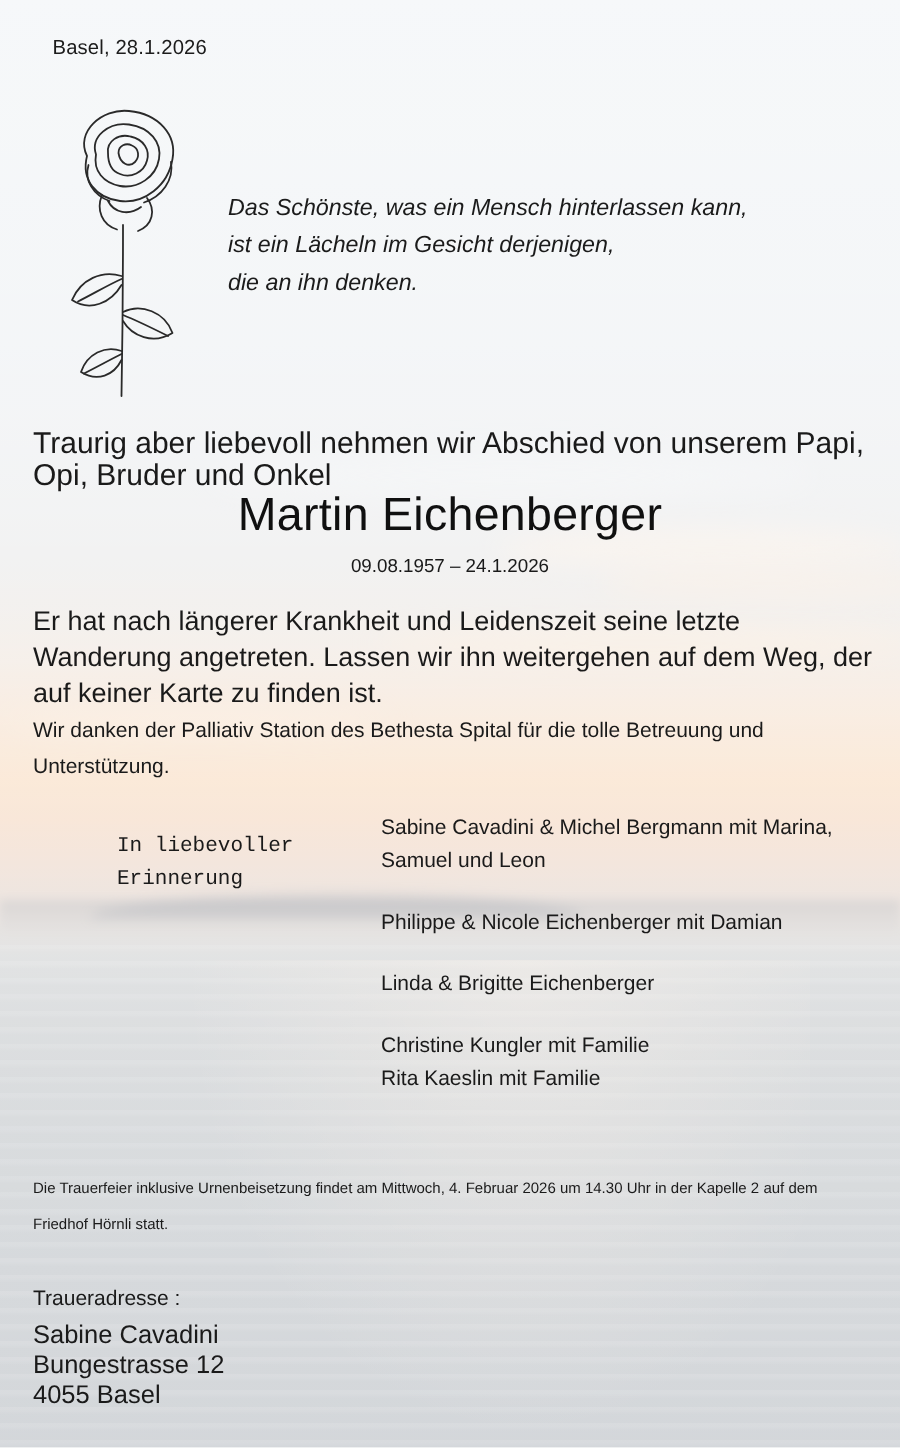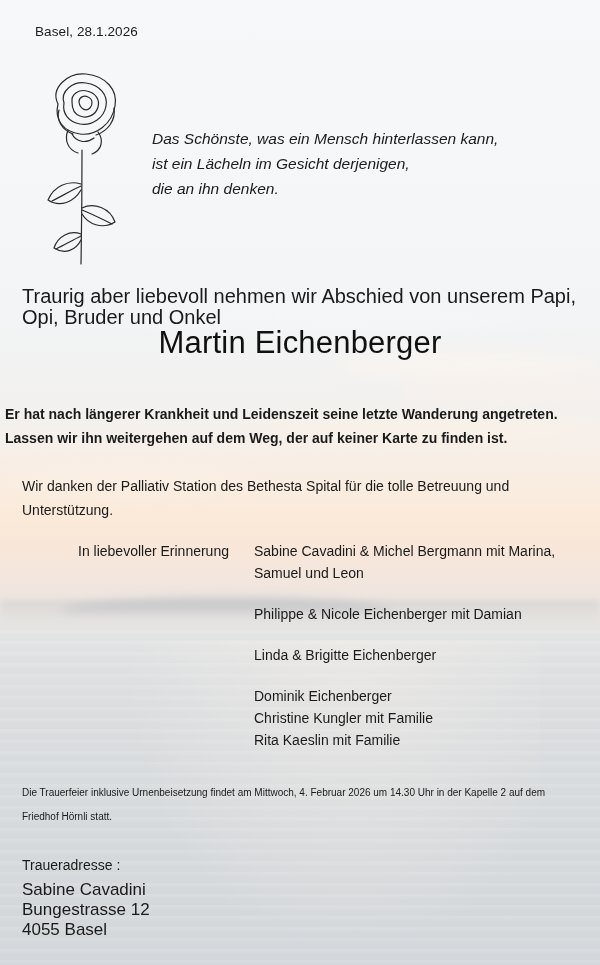--- a/index.html
+++ b/index.html
@@ -159,27 +159,26 @@
     left: 0;
     top: 370px;
     width: 600px;
     text-align: center;
     font-size: 12.5px;
     color: #1a1a1a;
   }
 
   .para1 {
     position: absolute;
-    left: 5px;
+    left: 22px;
     top: 402px;
     width: 560px;
-    font-size: 14px;
+    font-size: 18px;
     line-height: 24px;
     color: #1a1a1a;
-    font-weight: bold;
   }
 
   .para2 {
     position: absolute;
     left: 22px;
     top: 474px;
     width: 545px;
     font-size: 14px;
     line-height: 24px;
     color: #1a1a1a;
@@ -190,22 +189,23 @@
     left: 78px;
     top: 540px;
     width: 510px;
     font-size: 14px;
     line-height: 22px;
     color: #1a1a1a;
   }
   .mourn-label {
     position: absolute;
     left: 0;
-    top: 0;
+    top: 13px;
     width: 170px;
+    font-family: Liberation Mono, monospace;
   }
   .mourn-list {
     margin-left: 176px;
   }
   .mourn-group {
     margin-bottom: 19px;
   }
   .mourn-group:last-child { margin-bottom: 0; }
   .mourn-line { white-space: pre-wrap; }
 
@@ -287,40 +287,40 @@
     <div class="quote">
       <div>Das Schönste, was ein Mensch hinterlassen kann,</div>
       <div>ist ein Lächeln im Gesicht derjenigen,</div>
       <div>die an ihn denken.</div>
     </div>
 
     <div class="intro">Traurig aber liebevoll nehmen wir Abschied von unserem Papi, Opi, Bruder und Onkel</div>
 
     <div class="name">Martin Eichenberger</div>
 
+    <div class="dates">09.08.1957 – 24.1.2026</div>
 
     <div class="para1">Er hat nach längerer Krankheit und Leidenszeit seine letzte Wanderung angetreten. Lassen wir ihn weitergehen auf dem Weg, der auf keiner Karte zu finden ist.</div>
 
     <div class="para2">Wir danken der Palliativ Station des Bethesta Spital für die tolle Betreuung und Unterstützung.</div>
 
     <div class="mourners">
       <div class="mourn-label">In liebevoller Erinnerung</div>
       <div class="mourn-list">
         <div class="mourn-group">
           <div class="mourn-line">Sabine Cavadini &amp; Michel Bergmann mit Marina,</div>
           <div class="mourn-line">Samuel und Leon</div>
         </div>
         <div class="mourn-group">
           <div class="mourn-line">Philippe &amp; Nicole Eichenberger mit Damian</div>
         </div>
         <div class="mourn-group">
           <div class="mourn-line">Linda &amp; Brigitte Eichenberger</div>
         </div>
         <div class="mourn-group">
-          <div class="mourn-line">Dominik Eichenberger</div>
           <div class="mourn-line">Christine Kungler mit Familie</div>
           <div class="mourn-line">Rita Kaeslin mit Familie</div>
         </div>
       </div>
     </div>
 
     <div class="ceremony">Die Trauerfeier inklusive Urnenbeisetzung findet am Mittwoch, 4. Februar 2026 um 14.30 Uhr in der Kapelle 2 auf dem Friedhof Hörnli statt.</div>
 
     <div class="addr-title">Traueradresse :</div>
 

